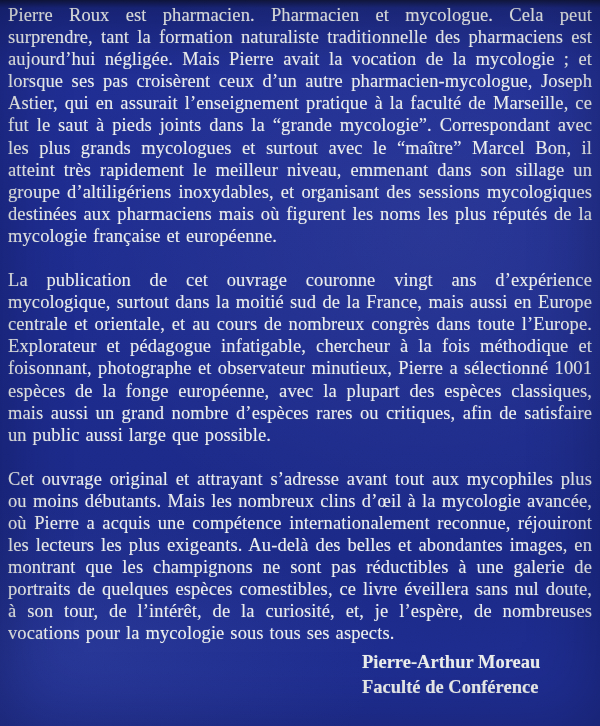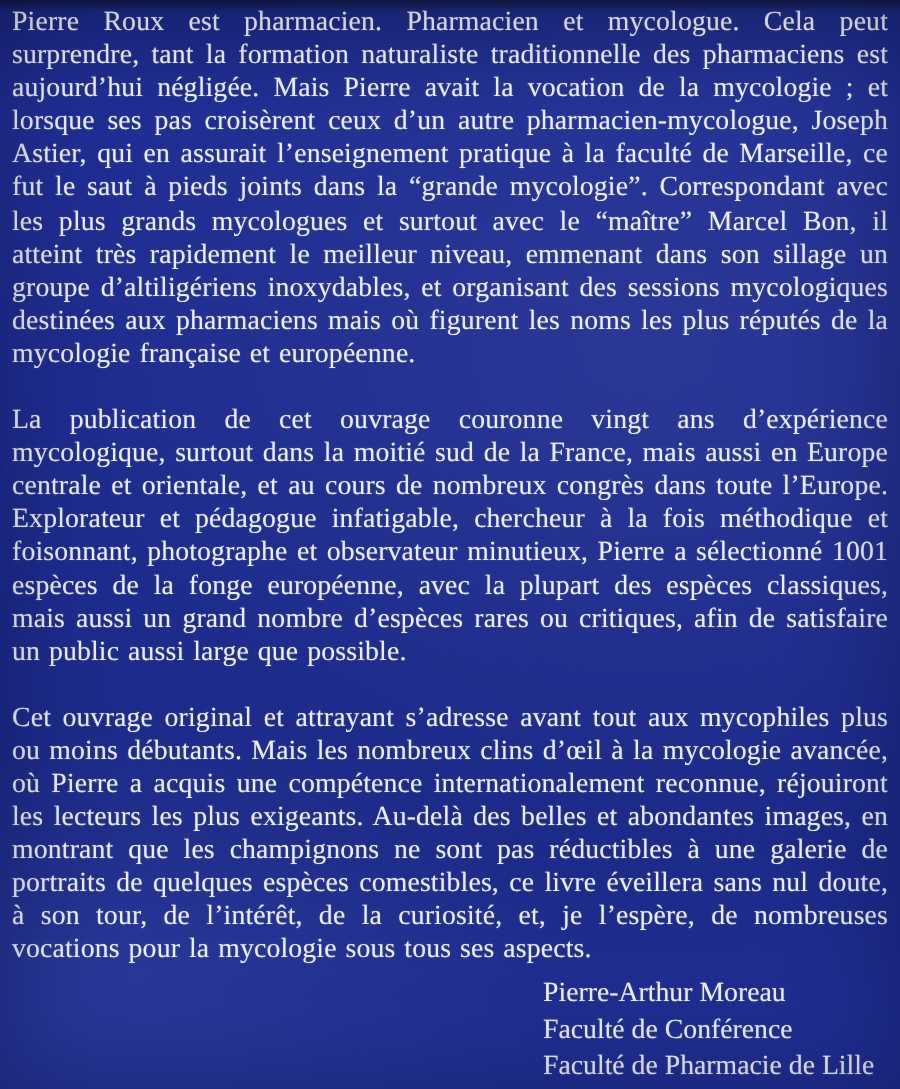--- a/index.html
+++ b/index.html
@@ -60,37 +60,37 @@
     text-shadow: 0 0 1px rgba(235, 240, 255, 0.38);
   }
   .signature {
     position: absolute;
     left: 362px;
     top: 650px;
     font-size: 18.5px;
     line-height: 24.5px;
     text-shadow: 0 0 1px rgba(235, 240, 255, 0.38);
     white-space: nowrap;
+    font-weight: bold;
   }
 </style>
 </head>
 <body>
 
 <div class="cover">
 
   <div class="text-block">
     <p>Pierre Roux est pharmacien. Pharmacien et mycologue. Cela peut surprendre, tant la formation naturaliste traditionnelle des pharmaciens est aujourd’hui négligée. Mais Pierre avait la vocation de la mycologie ; et lorsque ses pas croisèrent ceux d’un autre pharmacien-mycologue, Joseph Astier, qui en assurait l’enseignement pratique à la faculté de Marseille, ce fut le saut à pieds joints dans la “grande mycologie”. Correspondant avec les plus grands mycologues et surtout avec le “maître” Marcel Bon, il atteint très rapidement le meilleur niveau, emmenant dans son sillage un groupe d’altiligériens inoxydables, et organisant des sessions mycologiques destinées aux pharmaciens mais où figurent les noms les plus réputés de la mycologie française et européenne.</p>
     <p>La publication de cet ouvrage couronne vingt ans d’expérience mycologique, surtout dans la moitié sud de la France, mais aussi en Europe centrale et orientale, et au cours de nombreux congrès dans toute l’Europe. Explorateur et pédagogue infatigable, chercheur à la fois méthodique et foisonnant, photographe et observateur minutieux, Pierre a sélectionné 1001 espèces de la fonge européenne, avec la plupart des espèces classiques, mais aussi un grand nombre d’espèces rares ou critiques, afin de satisfaire un public aussi large que possible.</p>
     <p>Cet ouvrage original et attrayant s’adresse avant tout aux mycophiles plus ou moins débutants. Mais les nombreux clins d’œil à la mycologie avancée, où Pierre a acquis une compétence internationalement reconnue, réjouiront les lecteurs les plus exigeants. Au-delà des belles et abondantes images, en montrant que les champignons ne sont pas réductibles à une galerie de portraits de quelques espèces comestibles, ce livre éveillera sans nul doute, à son tour, de l’intérêt, de la curiosité, et, je l’espère, de nombreuses vocations pour la mycologie sous tous ses aspects.</p>
   </div>
 
   <div class="signature">
     <div>Pierre-Arthur Moreau</div>
     <div>Faculté de Conférence</div>
-    <div>Faculté de Pharmacie de Lille</div>
   </div>
 
   <svg class="grain" width="600" height="726" aria-hidden="true">
     <filter id="grainNoise">
       <feTurbulence type="fractalNoise" baseFrequency="0.85" numOctaves="2" stitchTiles="stitch"></feTurbulence>
       <feColorMatrix type="saturate" values="0"></feColorMatrix>
       <feComponentTransfer>
         <feFuncA type="linear" slope="0.10"></feFuncA>
       </feComponentTransfer>
     </filter>

